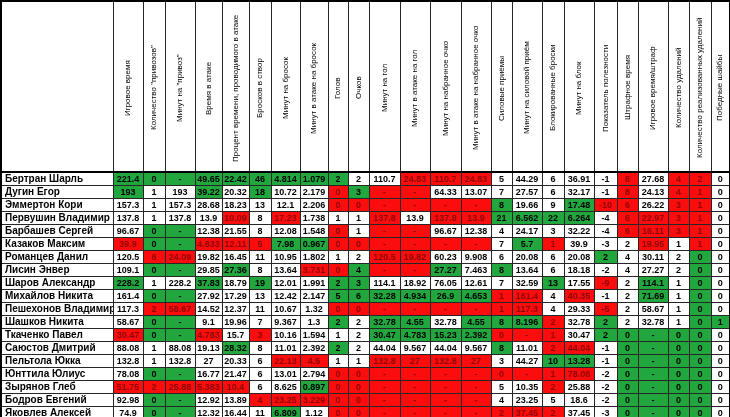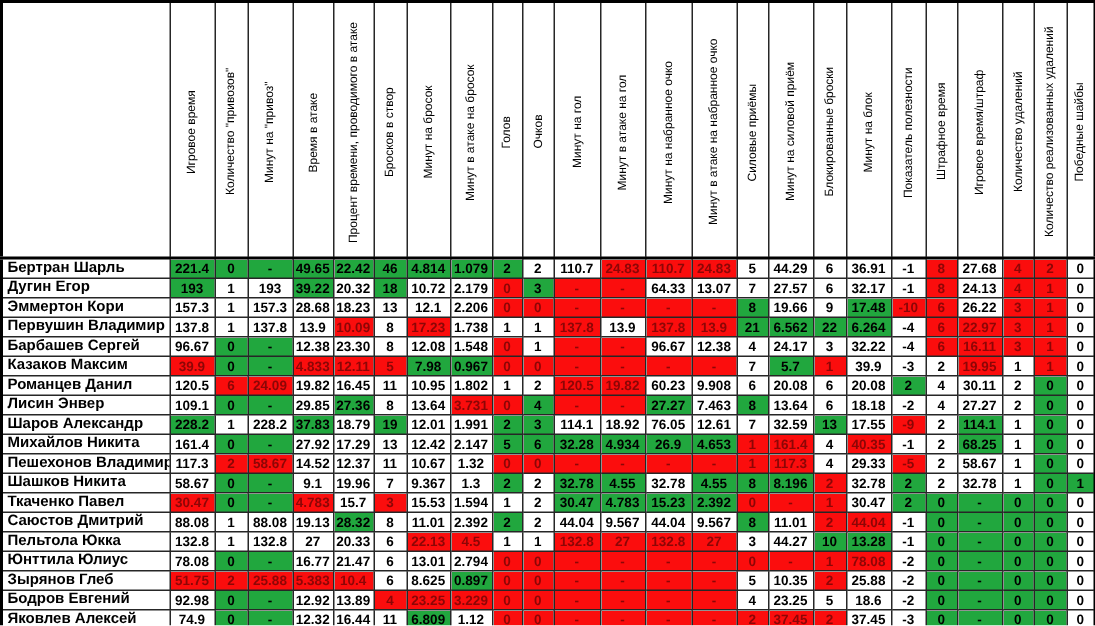--- a/index.html
+++ b/index.html
@@ -272,21 +272,21 @@
           <td class="c-r">3</td>
           <td class="c-r">1</td>
           <td class="c-w">0</td>
         </tr>
         <tr>
           <th class="pname">Барбашев Сергей</th>
           <td class="c-w">96.67</td>
           <td class="c-g">0</td>
           <td class="c-g">-</td>
           <td class="c-w">12.38</td>
-          <td class="c-w">23.30</td>
+          <td class="c-w">21.55</td>
           <td class="c-w">8</td>
           <td class="c-w">12.08</td>
           <td class="c-w">1.548</td>
           <td class="c-r">0</td>
           <td class="c-w">1</td>
           <td class="c-r">-</td>
           <td class="c-r">-</td>
           <td class="c-w">96.67</td>
           <td class="c-w">12.38</td>
           <td class="c-w">4</td>
@@ -423,21 +423,21 @@
           <td class="c-g">32.28</td>
           <td class="c-g">4.934</td>
           <td class="c-g">26.9</td>
           <td class="c-g">4.653</td>
           <td class="c-r">1</td>
           <td class="c-r">161.4</td>
           <td class="c-w">4</td>
           <td class="c-r">40.35</td>
           <td class="c-w">-1</td>
           <td class="c-w">2</td>
-          <td class="c-g">68.25</td>
+          <td class="c-g">71.69</td>
           <td class="c-w">1</td>
           <td class="c-g">0</td>
           <td class="c-w">0</td>
         </tr>
         <tr>
           <th class="pname">Пешехонов Владимир</th>
           <td class="c-w">117.3</td>
           <td class="c-r">2</td>
           <td class="c-r">58.67</td>
           <td class="c-w">14.52</td>
@@ -490,21 +490,21 @@
           <td class="c-g">1</td>
         </tr>
         <tr>
           <th class="pname">Ткаченко Павел</th>
           <td class="c-r">30.47</td>
           <td class="c-g">0</td>
           <td class="c-g">-</td>
           <td class="c-r">4.783</td>
           <td class="c-w">15.7</td>
           <td class="c-r">3</td>
-          <td class="c-w">15.53</td>
+          <td class="c-w">10.16</td>
           <td class="c-w">1.594</td>
           <td class="c-w">1</td>
           <td class="c-w">2</td>
           <td class="c-g">30.47</td>
           <td class="c-g">4.783</td>
           <td class="c-g">15.23</td>
           <td class="c-g">2.392</td>
           <td class="c-r">0</td>
           <td class="c-r">-</td>
           <td class="c-r">1</td>

